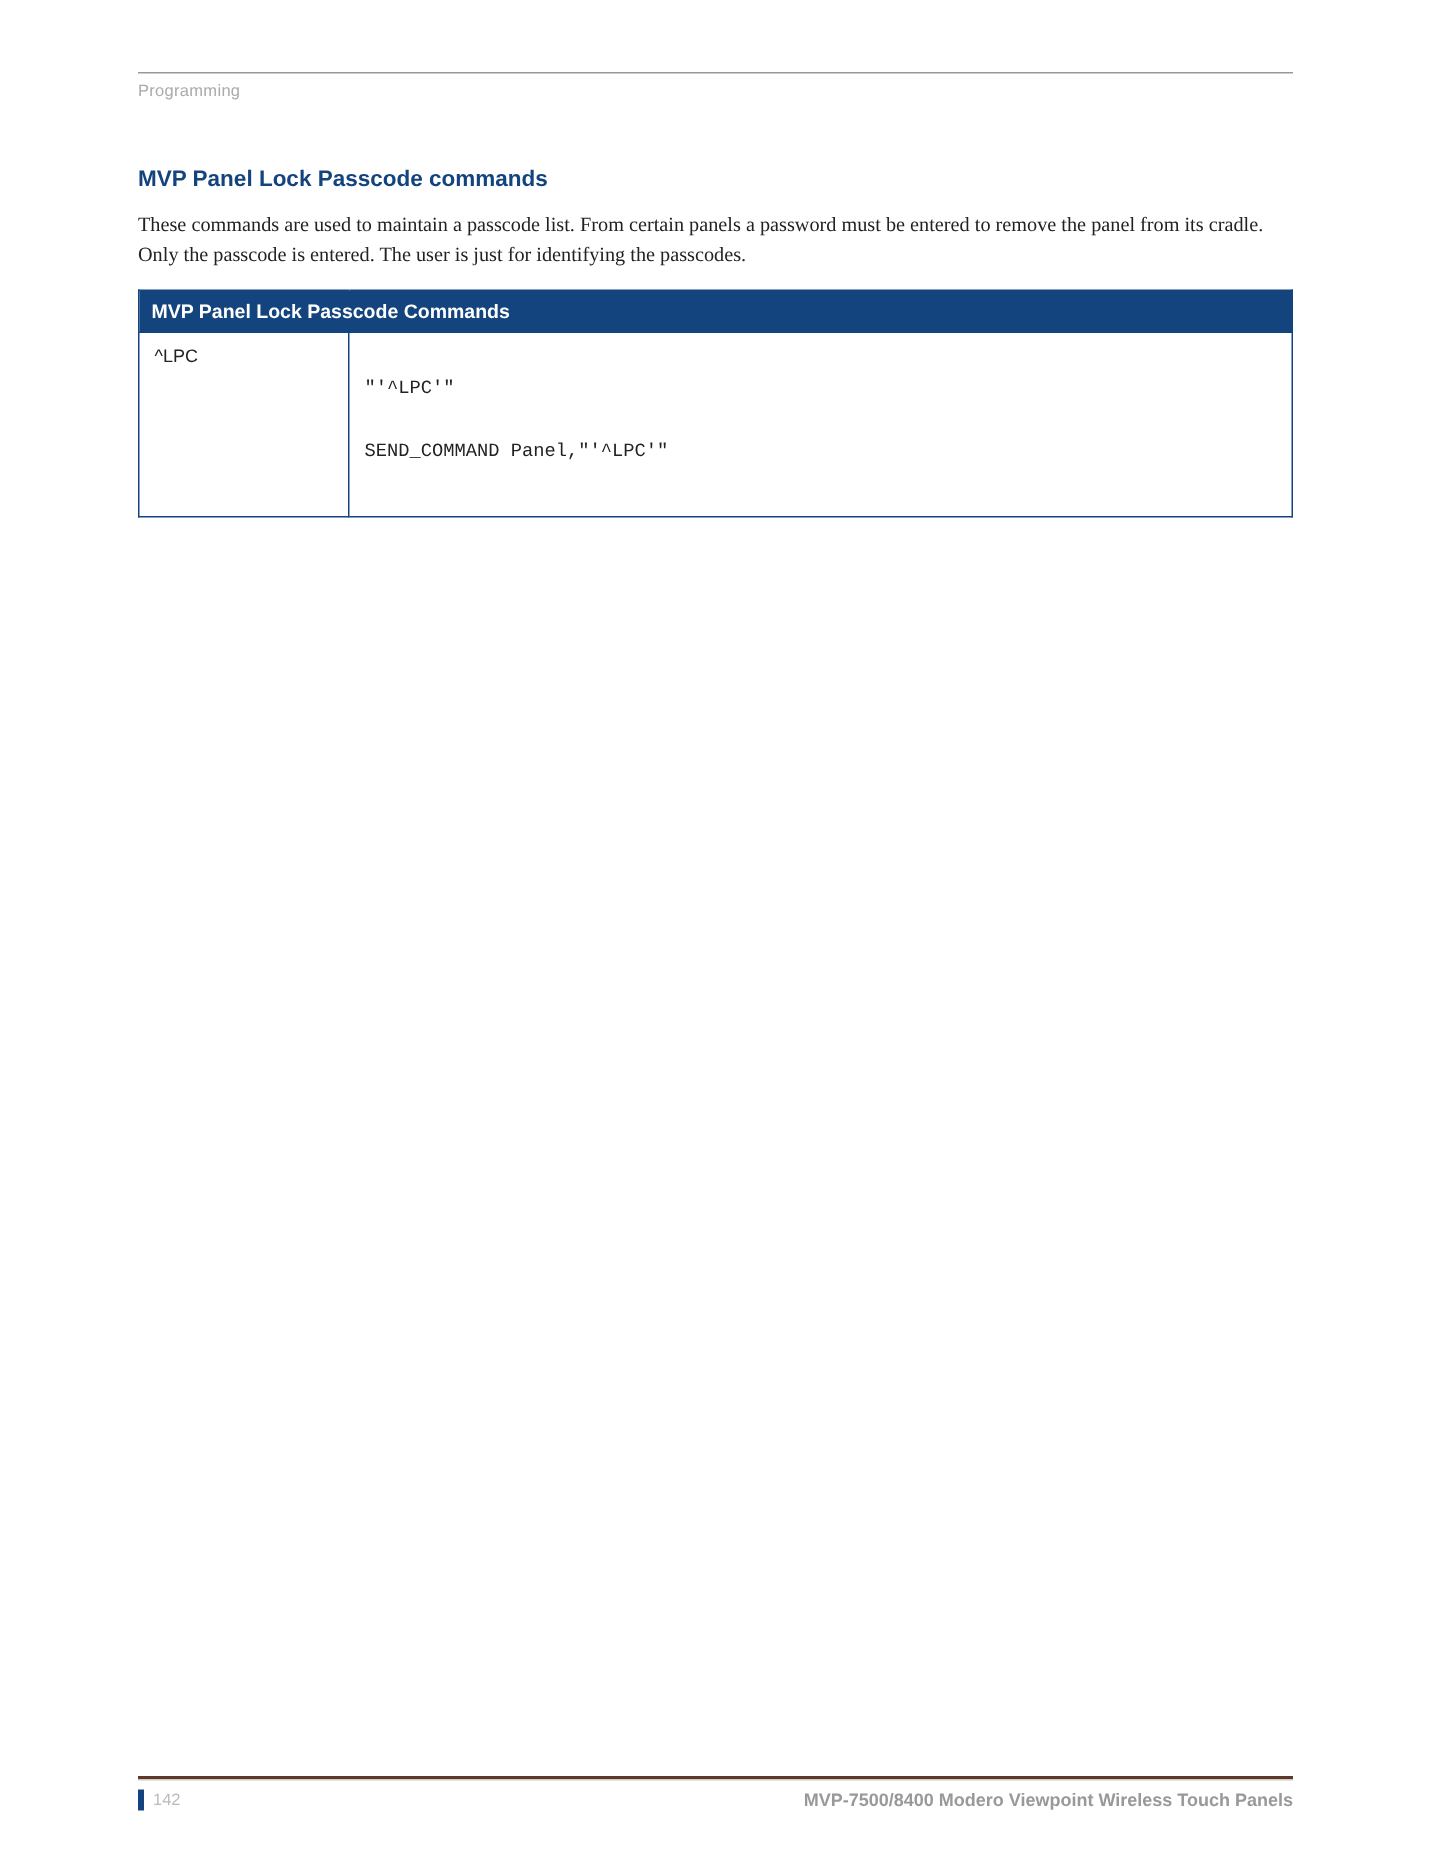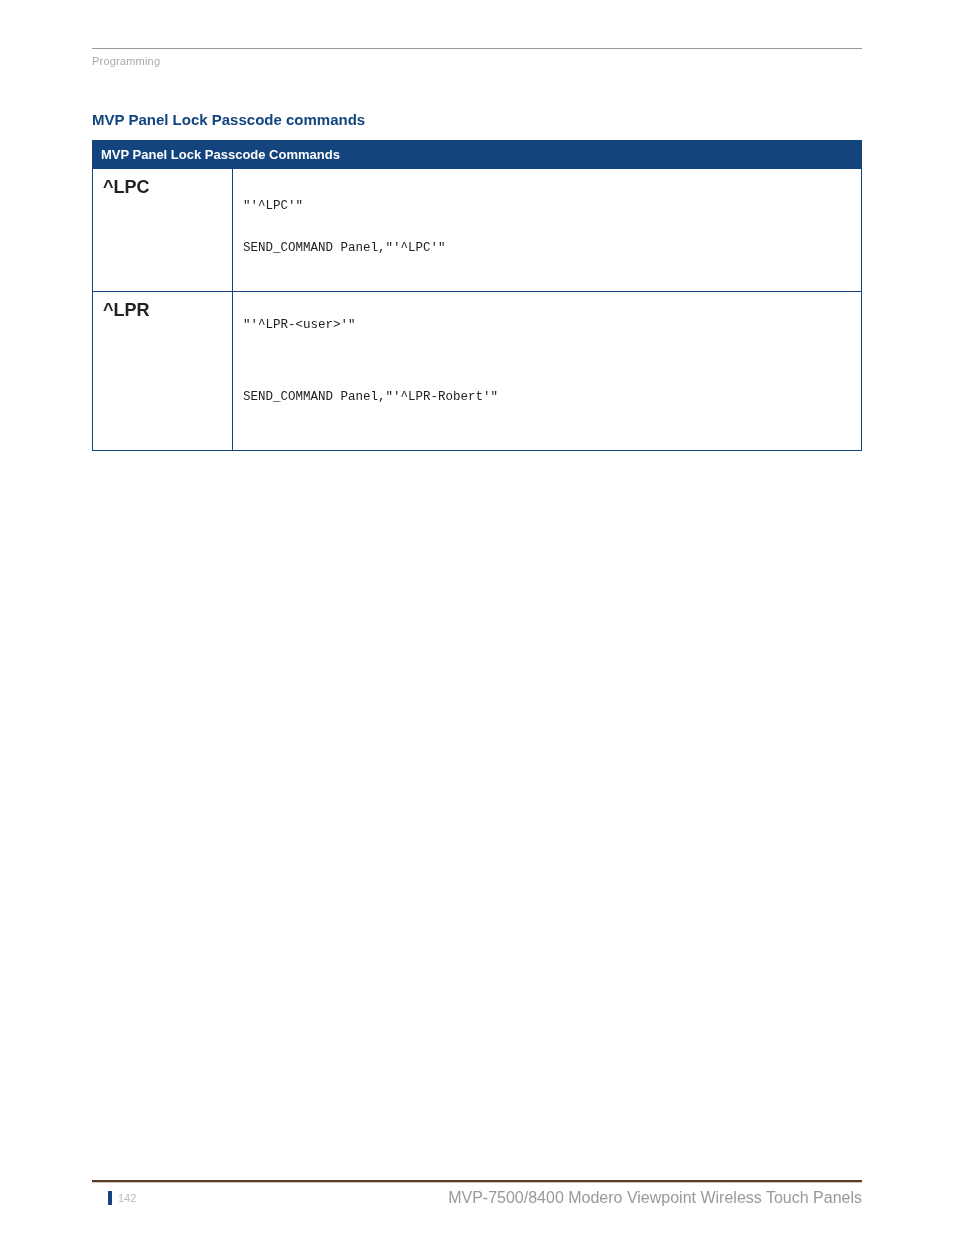--- a/index.html
+++ b/index.html
@@ -55,22 +55,22 @@
     table.cmd-table td {
       border: 1px solid #13447e;
       vertical-align: top;
       padding: 8px 10px;
       font-size: 12.5px;
       color: #222;
     }
     table.cmd-table td.col-cmd {
       width: 140px;
       font-family: Arial, Helvetica, sans-serif;
-      font-weight: bold;
-      font-size: 18px;
+      font-weight: normal;
+      font-size: 12px;
     }
     .mono {
       font-family: "Courier New", monospace;
       font-size: 12.5px;
       white-space: pre;
       display: block;
       margin: 14px 0 14px 0;
     }
     .row-lpc .mono { margin-top: 22px; margin-bottom: 28px; }
     .row-lpc .mono.first { margin-top: 22px; }
@@ -87,73 +87,66 @@
     }
     .footer-rule {
       border-top: 2px solid #5a3a2a;
       border-bottom: 1px solid #d0c8c0;
       height: 3px;
       margin-bottom: 6px;
     }
     .footer-row {
       display: flex;
       justify-content: space-between;
-      align-items: center;
-      margin-left: 16px;
+      align-items: flex-start;
     }
     .page-num-wrap {
       display: flex;
       align-items: center;
       gap: 6px;
     }
     .page-bar {
       width: 4px;
       height: 14px;
       background: #13447e;
       display: inline-block;
     }
     .page-num {
       color: #bbb;
       font-size: 11px;
     }
     .footer-title {
       color: #999;
-      font-size: 16px;
-      font-weight: 400;
+      font-size: 12px;
+      font-weight: 700;
     }
   </style>
 </head>
 <body>
 
 <div class="page">
   <div class="top-rule"></div>
   <div class="header-label">Programming</div>
 
   <div class="content">
     <div class="section-heading">MVP Panel Lock Passcode commands</div>
+    <p class="intro">These commands are used to maintain a passcode list. From certain panels a password must be entered to remove the panel from its cradle. Only the passcode is entered. The user is just for identifying the passcodes.</p>
 
     <table class="cmd-table">
       <thead>
         <tr>
           <th colspan="2">MVP Panel Lock Passcode Commands</th>
         </tr>
       </thead>
       <tbody>
         <tr class="row-lpc">
           <td class="col-cmd">^LPC</td>
           <td>
             <span class="mono first">"'^LPC'"</span>
             <span class="mono">SEND_COMMAND Panel,"'^LPC'"</span>
-          </td>
-        </tr>
-        <tr class="row-lpr">
-          <td class="col-cmd">^LPR</td>
-          <td>
-            <span class="mono">"'^LPR-&lt;user&gt;'"</span>
-            <span class="mono last">SEND_COMMAND Panel,"'^LPR-Robert'"</span>
           </td>
         </tr>
       </tbody>
     </table>
   </div>
 </div>
 
 <div class="footer">
   <div class="footer-rule"></div>
   <div class="footer-row">

